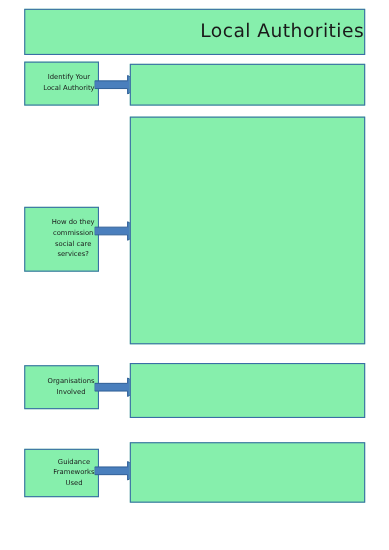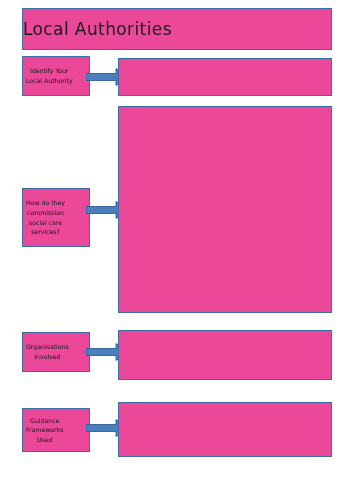--- a/index.html
+++ b/index.html
@@ -16,25 +16,25 @@
     width: 354px;
     height: 500px;
     background: #ffffff;
     overflow: hidden;
   }
 
   
   .wbox {
     position: absolute;
     box-sizing: border-box;
-    background: #ec4899;
+    background: #86efac;
     border: 1.2px solid #3a6ea5;
     display: flex;
     align-items: center;
-    justify-content: flex-start;
+    justify-content: flex-end;
   }
 
   
   .title-box {
     left: 22px;
     top: 8px;
     width: 310px;
     height: 42px;
   }
   .title-text {

